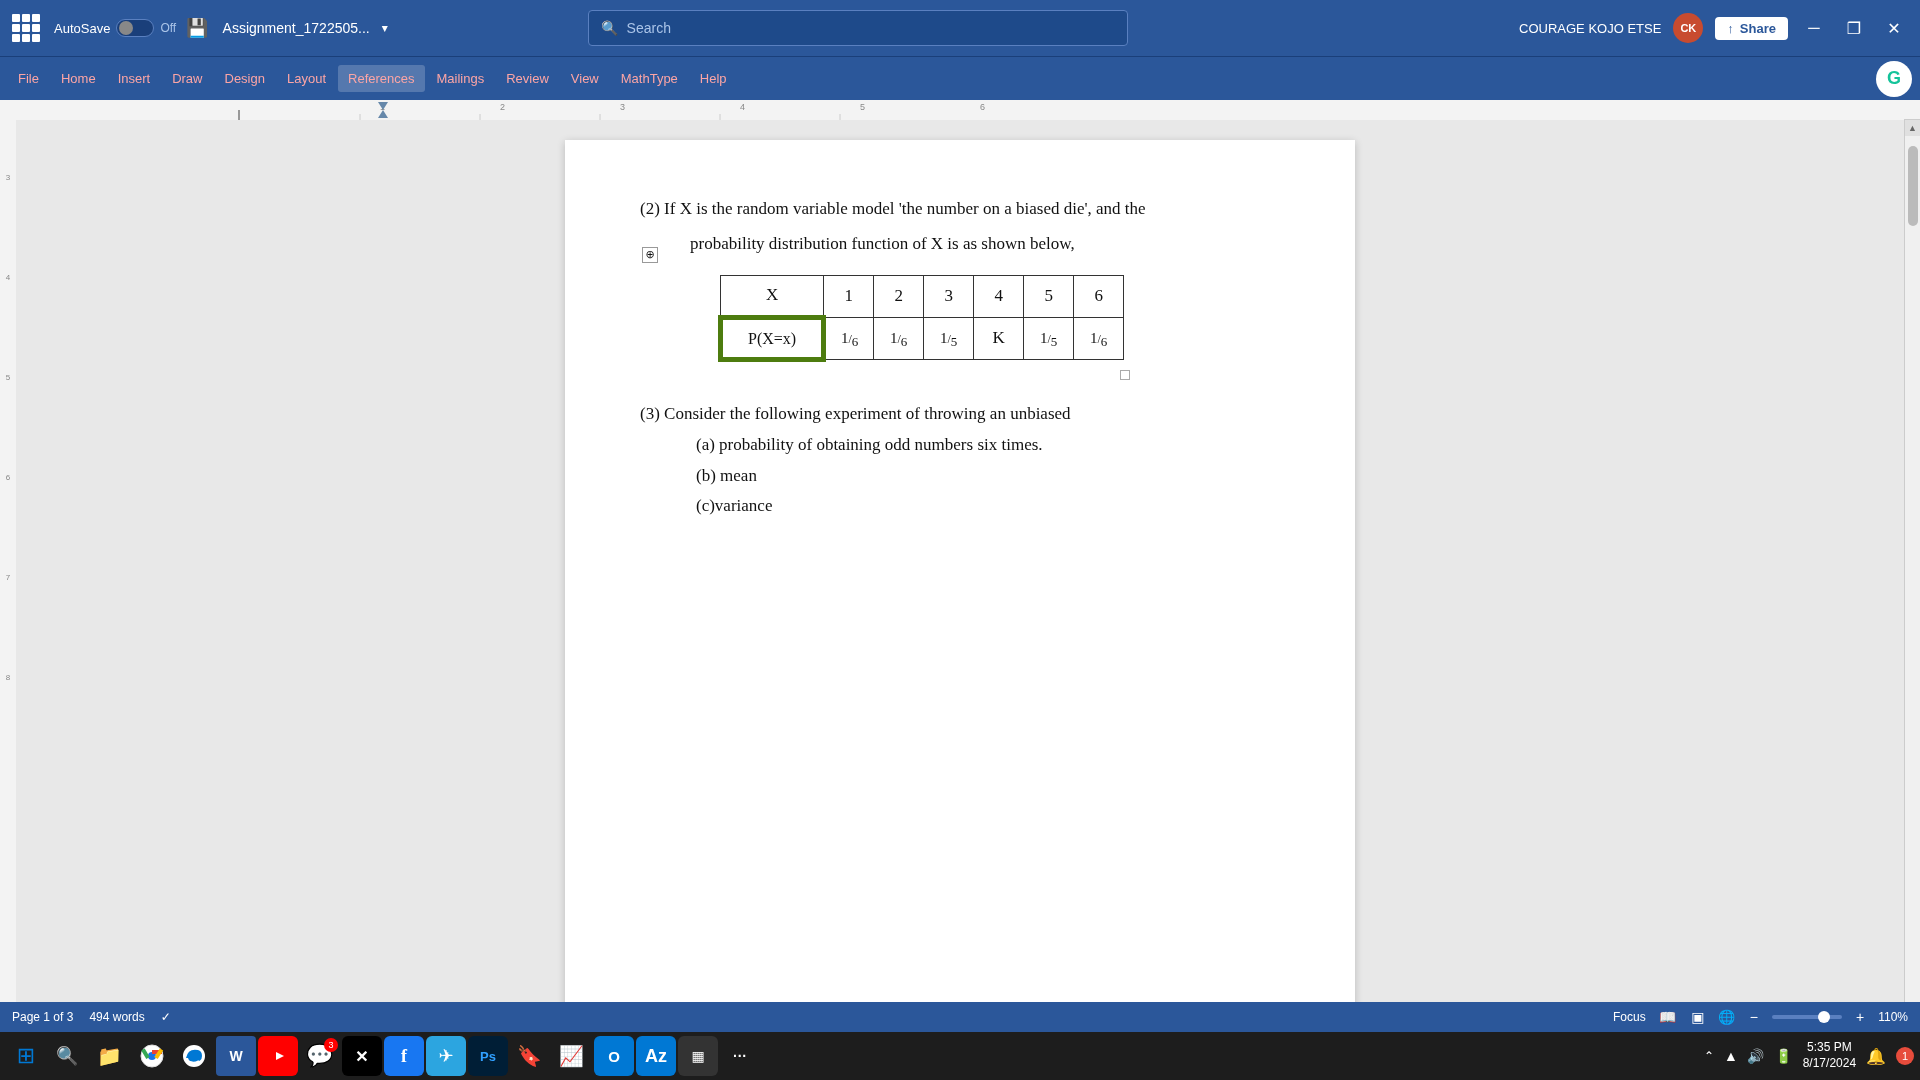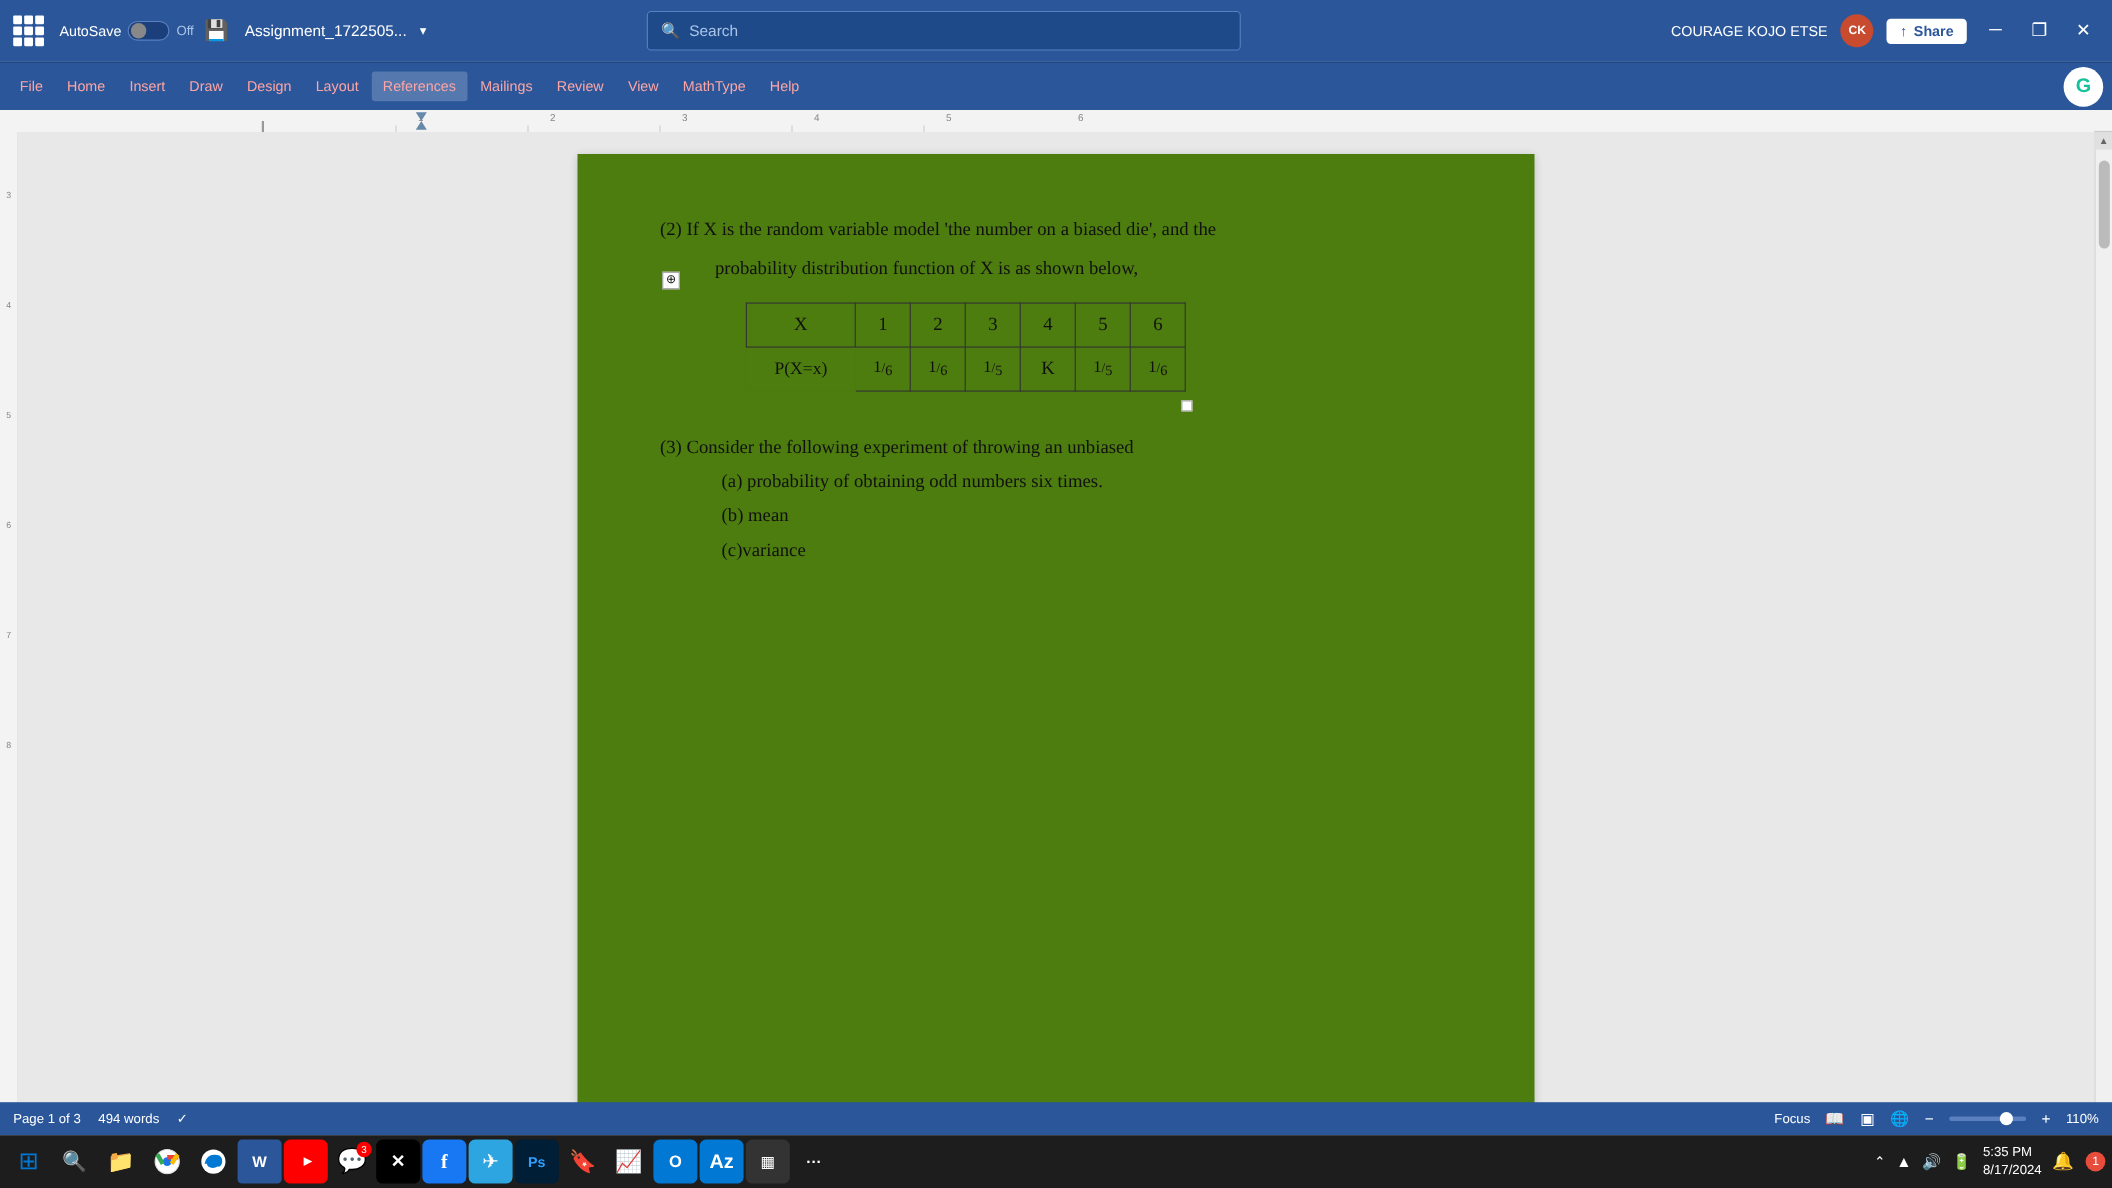--- a/index.html
+++ b/index.html
@@ -175,21 +175,21 @@
       <text x="8" y="160" font-size="8" fill="#888" text-anchor="middle">4</text>
       <text x="8" y="260" font-size="8" fill="#888" text-anchor="middle">5</text>
       <text x="8" y="360" font-size="8" fill="#888" text-anchor="middle">6</text>
       <text x="8" y="460" font-size="8" fill="#888" text-anchor="middle">7</text>
       <text x="8" y="560" font-size="8" fill="#888" text-anchor="middle">8</text>
     </svg>
   </div>
 
   <div id="doc-area" style="flex:1; background:#e8e8e8; overflow:hidden; display:flex; justify-content:center; padding:20px 0;">
 
-    <div id="page" style="width:870px; min-height:820px; background:#4d7c0f; box-shadow:0 2px 8px rgba(0,0,0,0.2); padding:55px 75px; font-family:'Times New Roman',Times,serif; font-size:17px; line-height:1.7; color:#111; position:relative;">
+    <div id="page" style="width:790px; min-height:820px; background:#ffffff; box-shadow:0 2px 8px rgba(0,0,0,0.2); padding:55px 75px; font-family:'Times New Roman',Times,serif; font-size:17px; line-height:1.7; color:#111; position:relative;">
 
       
       <p class="doc-para" style="margin-bottom:6px;">
         <span>(2) If X is the random variable model 'the number on a biased die', and the</span>
       </p>
 
       
       <p class="doc-para doc-indent" style="margin-bottom:4px; margin-left:50px;">
         <span>probability distribution function of X is as shown below,</span>
       </p>
@@ -202,21 +202,21 @@
               <tr>
             <td style="border:1px solid #333; padding:5px 12px; text-align:center; font-family:'Times New Roman',Times,serif; font-size:17px; min-width:52px;">X</td>
             <td style="border:1px solid #333; padding:5px 14px; text-align:center; font-size:17px;">1</td>
             <td style="border:1px solid #333; padding:5px 14px; text-align:center; font-size:17px;">2</td>
             <td style="border:1px solid #333; padding:5px 14px; text-align:center; font-size:17px;">3</td>
             <td style="border:1px solid #333; padding:5px 14px; text-align:center; font-size:17px;">4</td>
             <td style="border:1px solid #333; padding:5px 14px; text-align:center; font-size:17px;">5</td>
             <td style="border:1px solid #333; padding:5px 14px; text-align:center; font-size:17px;">6</td>
           </tr>
           <tr>
-            <td style="border:1px solid #4d7c0f; padding:5px 25px; text-align:left; font-size:16px;">P(X=x)</td>
+            <td style="border:5px solid #4d7c0f; padding:5px 25px; text-align:left; font-size:16px;">P(X=x)</td>
             <td style="border:1px solid #333; padding:5px 14px; text-align:center; font-size:15px;">
               <span style="font-size:15px;">1</span><span style="font-size:12px;">/</span><span style="font-size:13px;position:relative;top:3px;">6</span>
             </td>
             <td style="border:1px solid #333; padding:5px 14px; text-align:center; font-size:15px;">
               <span style="font-size:15px;">1</span><span style="font-size:12px;">/</span><span style="font-size:13px;position:relative;top:3px;">6</span>
             </td>
             <td style="border:1px solid #333; padding:5px 14px; text-align:center; font-size:15px;">
               <span style="font-size:15px;">1</span><span style="font-size:12px;">/</span><span style="font-size:13px;position:relative;top:3px;">5</span>
             </td>
             <td style="border:1px solid #333; padding:5px 14px; text-align:center; font-size:17px;">K</td>
@@ -332,20 +332,20 @@
 
   <div class="task-btn" style="background:#333; border-radius:6px; color:white; font-size:14px;">▦</div>
 
   <div class="task-btn" style="color:white; font-size:14px; font-weight:bold;">···</div>
 
   <div style="margin-left:auto; display:flex; align-items:center; gap:10px; color:white; font-size:12px;">
     <span style="cursor:pointer;">⌃</span>
     <span style="cursor:pointer; font-size:14px;">▲</span>
     <span style="cursor:pointer; font-size:14px;">🔊</span>
     <span style="cursor:pointer; font-size:14px;">🔋</span>
-    <div style="cursor:pointer; text-align:left; line-height:1.3;">
+    <div style="cursor:pointer; text-align:center; line-height:1.3;">
       <div style="font-size:12px;">5:35 PM</div>
       <div style="font-size:12px;">8/17/2024</div>
     </div>
     <span style="cursor:pointer; font-size:16px;">🔔</span>
     <div style="width:18px; height:18px; background:#e74c3c; border-radius:50%; display:flex; align-items:center; justify-content:center; font-size:11px; color:white; cursor:pointer;">1</div>
   </div>
 </div>
 
 </body></html>

